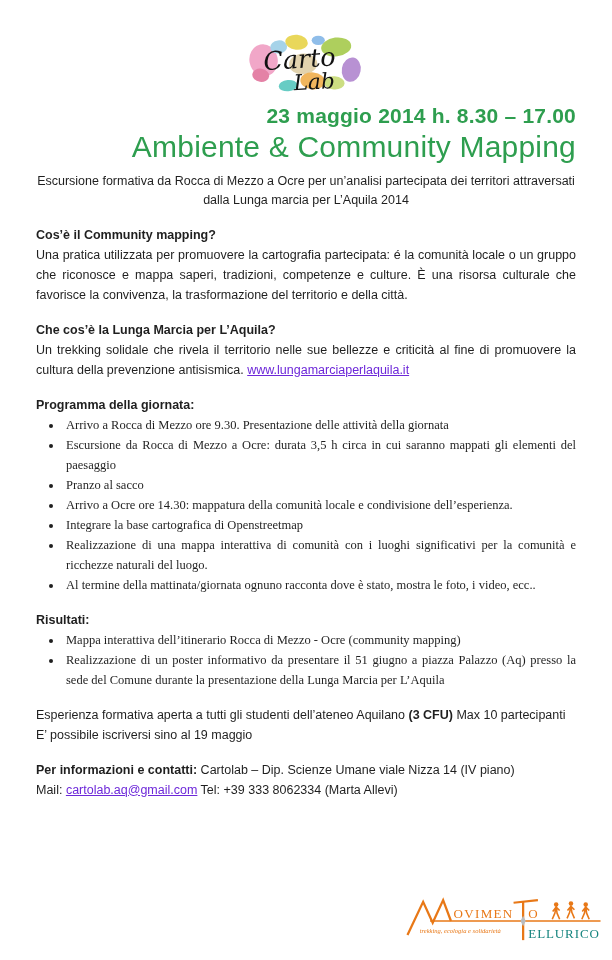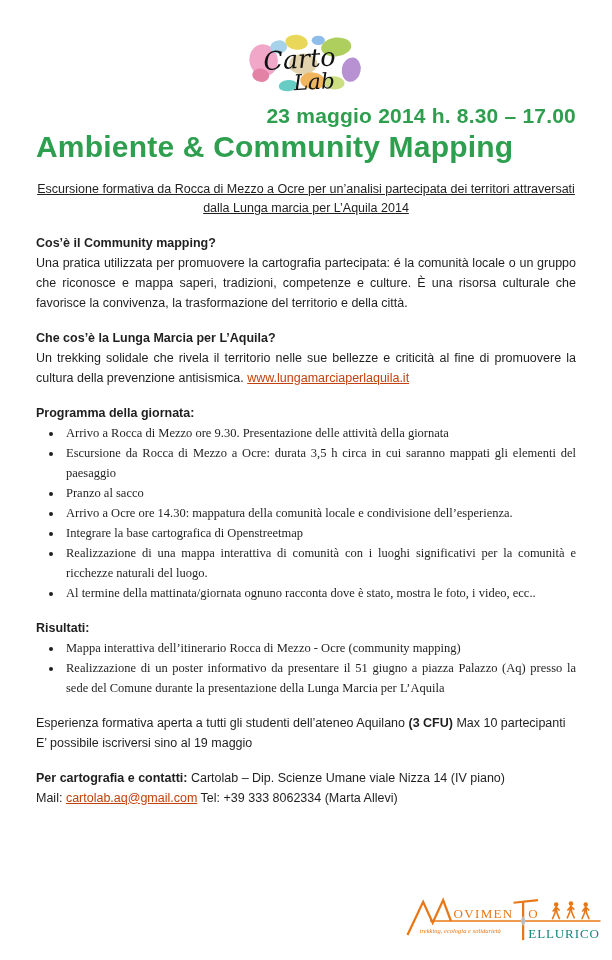--- a/index.html
+++ b/index.html
@@ -14,29 +14,29 @@
     padding:0 36px;
     overflow:hidden;
   }
   .logo-cartolab { width:126px; height:66px; margin:30px auto 4px; display:block; }
   .event-date {
     text-align:right; font-size:21px; font-weight:bold;
     color:#2e9e4f; margin:8px 0 2px; letter-spacing:0.2px;
   }
   .event-venue { text-align:center; font-size:13px; color:#262626; margin:0 0 16px; }
   .page-title {
-    text-align:left; font-size:30px; font-weight:bold;
+    text-align:right; font-size:30px; font-weight:normal;
     color:#2e9e4f; margin:0 0 8px; letter-spacing:0.2px;
   }
-  .subtitle { text-align:center; font-size:12.5px; line-height:1.5; margin:16px 0 14px;text-decoration:underline; }
+  .subtitle { text-align:center; font-size:12.5px; line-height:1.5; margin:8px 0 14px; }
   h3.sec { font-size:12.5px; font-weight:bold; margin:15px 0 0; line-height:1.6; }
   p.body { font-size:12.5px; line-height:1.6; text-align:justify; }
   ul.bullets { margin:0; padding-left:27px; list-style:disc;font-family:Liberation Serif, serif; }
   ul.bullets li { font-size:12.5px; line-height:1.6; text-align:justify; padding-left:3px; }
-  a.doc-link { color:#c2410c; text-decoration:underline; }
+  a.doc-link { color:#6d28d9; text-decoration:underline; }
   .spacer-para { margin-top:15px; }
   b.inline { font-weight:bold; }
   .logo-tellurico { position:absolute; right:8px; bottom:12px; width:200px; height:54px; }
   .nowrap-line { display:block; }
 </style>
 </head>
 <body>
 
 <div class="page">
 
@@ -87,21 +87,21 @@
 
   <h3 class="sec">Risultati:</h3>
   <ul class="bullets">
     <li>Mappa interattiva dell’itinerario Rocca di Mezzo - Ocre (community mapping)</li>
     <li>Realizzazione di un poster informativo da presentare il 51 giugno a piazza Palazzo (Aq) presso la sede del Comune durante la presentazione della Lunga Marcia per L’Aquila</li>
   </ul>
 
 
   <p class="body spacer-para"><span>Esperienza formativa aperta a tutti gli studenti dell’ateneo Aquilano </span><b class="inline">(3 CFU)</b><span> Max 10 partecipanti</span><span class="nowrap-line">E’ possibile iscriversi sino al 19 maggio</span></p>
 
-  <p class="body spacer-para"><b class="inline">Per cartografia e contatti:</b><span> Cartolab – Dip. Scienze Umane viale Nizza 14 (IV piano)</span><span class="nowrap-line"><span>Mail: </span><a class="doc-link" href="#">cartolab.aq@gmail.com</a><span> Tel: +39 333 8062334 (Marta Allevi)</span></span></p>
+  <p class="body spacer-para"><b class="inline">Per informazioni e contatti:</b><span> Cartolab – Dip. Scienze Umane viale Nizza 14 (IV piano)</span><span class="nowrap-line"><span>Mail: </span><a class="doc-link" href="#">cartolab.aq@gmail.com</a><span> Tel: +39 333 8062334 (Marta Allevi)</span></span></p>
 
   <svg class="logo-tellurico" viewBox="0 0 230 60">
 
     <path d="M4,46 L22,8 L33,32 L45,6 L54,30" fill="none" stroke="#e87817" stroke-width="2.6"></path>
 
     <line x1="30" y1="30" x2="226" y2="30" stroke="#e87817" stroke-width="1.6"></line>
 
     <text x="57" y="27" font-family="Liberation Serif, serif" font-size="15" letter-spacing="1.5" fill="#e87817">OVIMEN</text>
 
     <line x1="137" y1="7" x2="137" y2="52" stroke="#e87817" stroke-width="2.6"></line>

